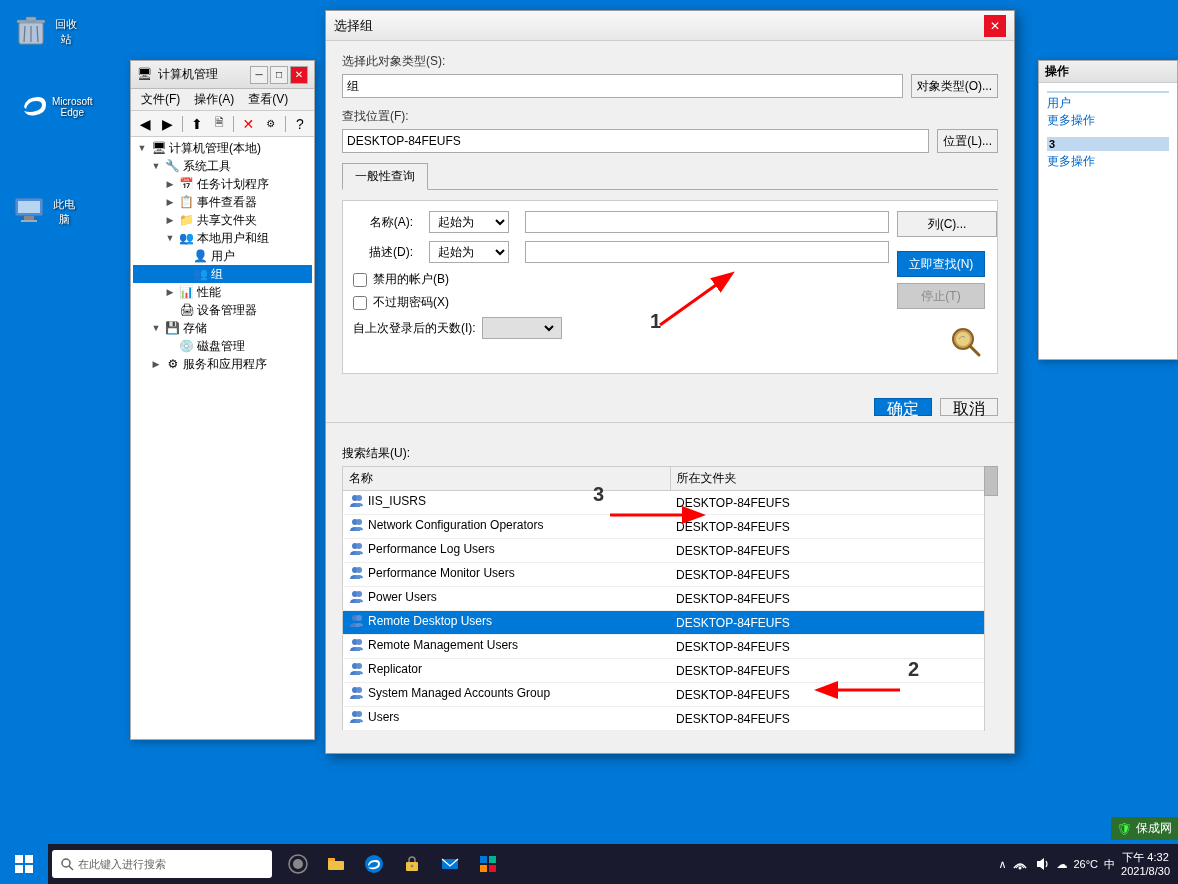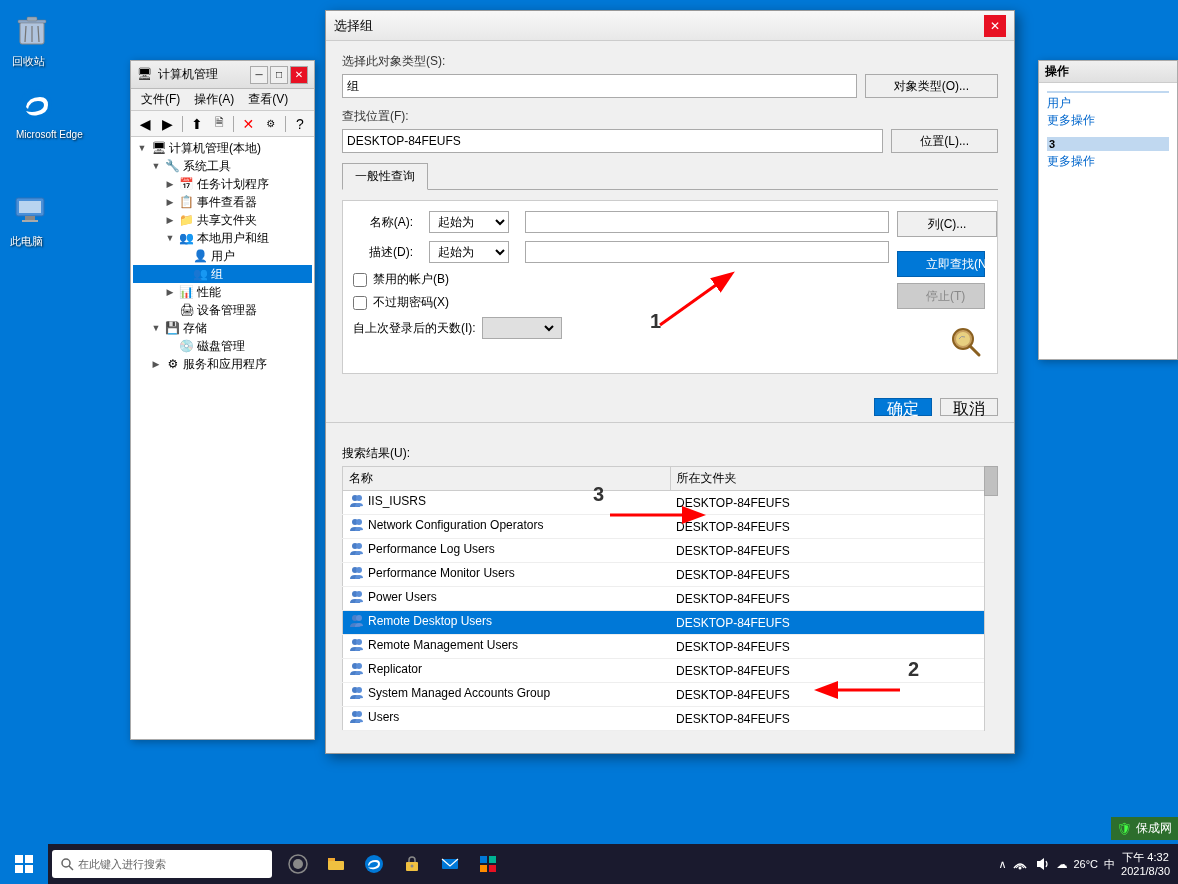--- a/index.html
+++ b/index.html
@@ -10,22 +10,22 @@
       font-family: 'Microsoft YaHei', 'SimHei', Arial, sans-serif;
       font-size: 12px;
       overflow: hidden;
       position: relative;
     }
 
     
     .desktop-icon {
       position: absolute;
       display: flex;
-      flex-direction: column;
-      align-items: flex-start;
+      flex-direction: row;
+      align-items: center;
       width: 70px;
       color: white;
       cursor: pointer;
       text-shadow: 1px 1px 2px rgba(0,0,0,0.8);
       font-size: 11px;
       text-align: center;
     }
     .desktop-icon .icon-img {
       width: 40px;
       height: 40px;
@@ -286,21 +286,21 @@
     .dialog-text-input {
       flex: 1;
       height: 24px;
       border: 1px solid #aaa;
       background: white;
       padding: 0 4px;
       font-size: 12px;
     }
     .dialog-btn {
       height: 24px;
-      padding: 0 28px;
+      padding: 0 5px;
       background: #f0f0f0;
       border: 1px solid #aaa;
       font-size: 12px;
       cursor: pointer;
       white-space: nowrap;
     }
     .dialog-btn.primary {
       background: #0078d7;
       color: white;
       border-color: #0060b0;

